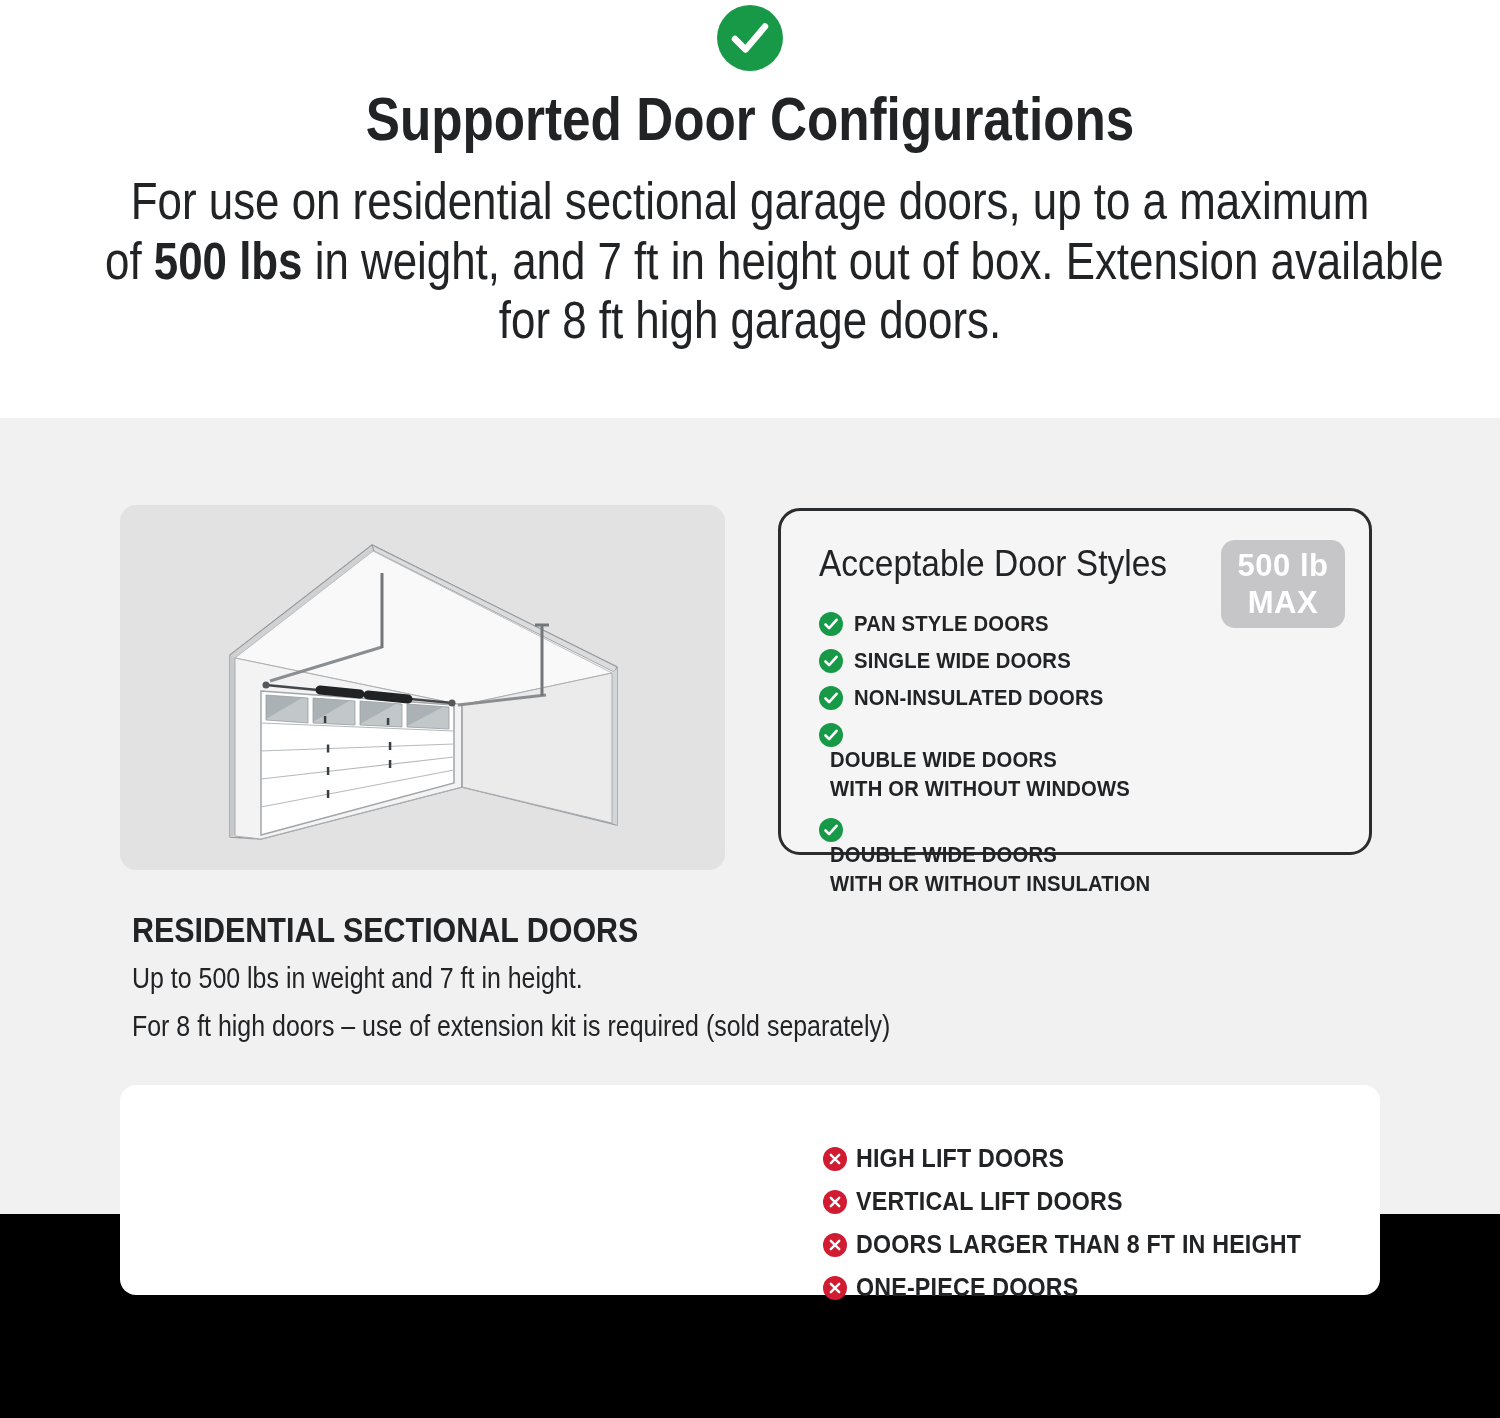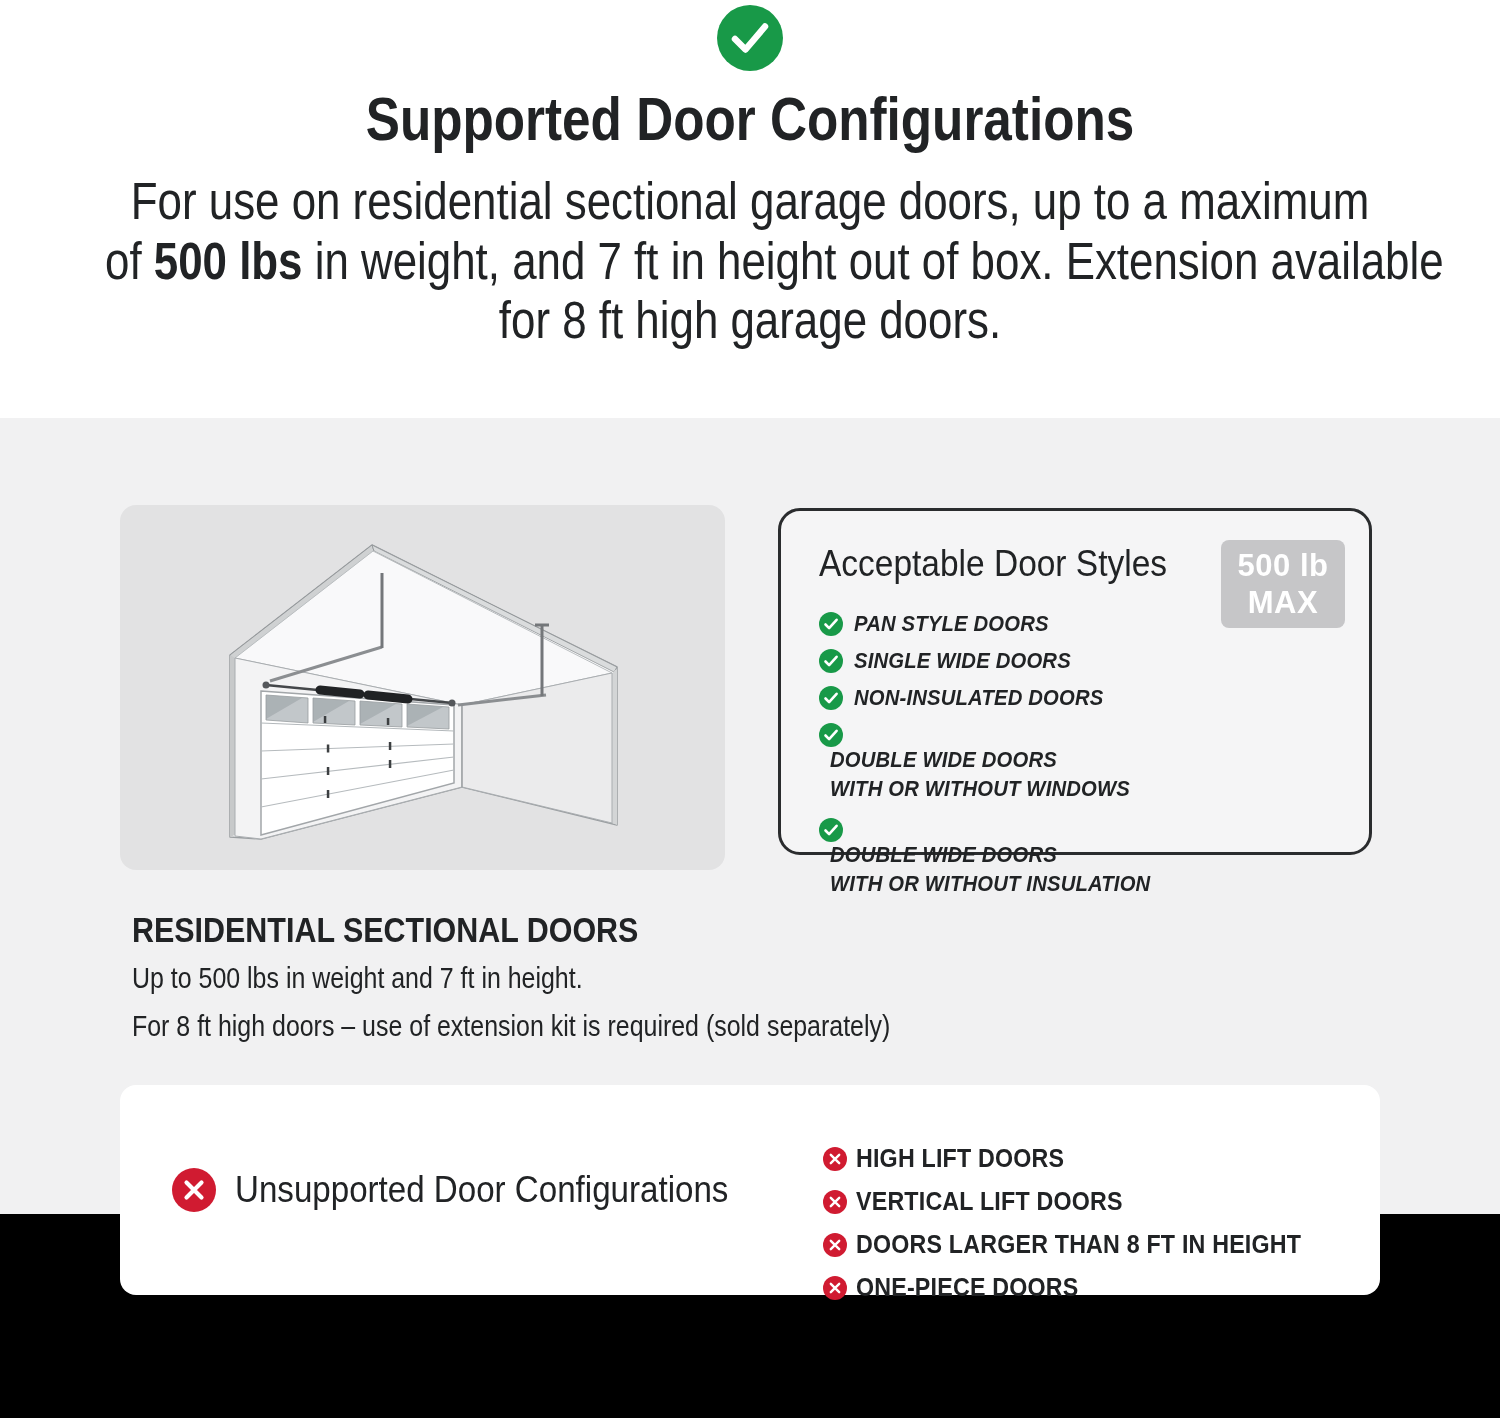--- a/index.html
+++ b/index.html
@@ -24,24 +24,24 @@
     background:var(--panel_bg,#e2e2e3);overflow:hidden;}
   .panel svg{display:block;}
 
   
   .accept{position:absolute;left:778px;top:90px;width:594px;height:347px;box-sizing:border-box;
     border:3px solid var(--card_border,#2a2c2e);border-radius:22px;background:var(--card_bg,#f5f5f6);
     padding:30px 22px 0 38px;}
   .accept-head{position:relative;}
   .accept-title{margin:2px 0 0 0;font-size:36px;font-weight:400;color:var(--text);
     transform:scaleX(.93);transform-origin:left top;white-space:nowrap;}
-  .badge{position:absolute;right:2px;top:-3px;width:124px;height:88px;border-radius:8px;
+  .badge{position:absolute;right:2px;top:-3px;width:124px;height:88px;border-radius:14px;
     background:var(--badge_gray,#c6c6c8);color:#fff;font-weight:bold;font-size:31px;line-height:37px;
     letter-spacing:.5px;display:flex;flex-direction:column;align-items:center;justify-content:center;}
-  .alist{list-style:none;margin:26px 0 0 0;padding:0;font-style:italic;}
+  .alist{list-style:none;margin:26px 0 0 0;padding:0;}
   .alist li{display:flex;align-items:flex-start;margin-bottom:11px;}
   .alist li.two{margin-bottom:13px;flex-direction:column;}
   .ic{width:24px;height:24px;flex:none;display:block;margin-top:1px;}
   .ctext{margin-left:11px;font-size:22.5px;font-weight:bold;line-height:26px;letter-spacing:.2px;
     transform:scaleX(.9);transform-origin:left top;white-space:nowrap;color:var(--text);}
   .ctext .l2{line-height:31px;}
 
   
   .resblock{position:absolute;left:132px;top:492px;}
   .res-h{margin:0;font-size:35px;font-weight:bold;color:var(--text);
@@ -211,29 +211,20 @@
       </ul>
     </div>
 
     <div class="resblock">
       <h3 class="res-h">RESIDENTIAL SECTIONAL DOORS</h3>
       <p class="res-p res-p1">Up to 500 lbs in weight and 7 ft in height.</p>
       <p class="res-p res-p2">For 8 ft high doors – use of extension kit is required (sold separately)</p>
     </div>
 
     <div class="uns">
-      <div class="uns-left">
-        <span class="ic-big">
-          <svg width="44" height="44" viewBox="0 0 44 44">
-              <circle cx="22" cy="22" r="22" fill="var(--red)"></circle>
-              <path d="M14.5 14.5 L29.5 29.5 M29.5 14.5 L14.5 29.5" stroke="#fff" stroke-width="4.2" stroke-linecap="round"></path>
-            </svg>
-        </span>
-        <span class="uns-title">Unsupported Door Configurations</span>
-      </div>
       <ul class="ulist">
         <li>
           <span class="ic">
             <svg width="24" height="24" viewBox="0 0 24 24">
                 <circle cx="12" cy="12" r="12" fill="var(--red)"></circle>
                 <path d="M7.8 7.8 L16.2 16.2 M16.2 7.8 L7.8 16.2" stroke="#fff" stroke-width="2.4" stroke-linecap="round"></path>
               </svg>
           </span>
           <span class="utext">HIGH LIFT DOORS</span>
         </li>

